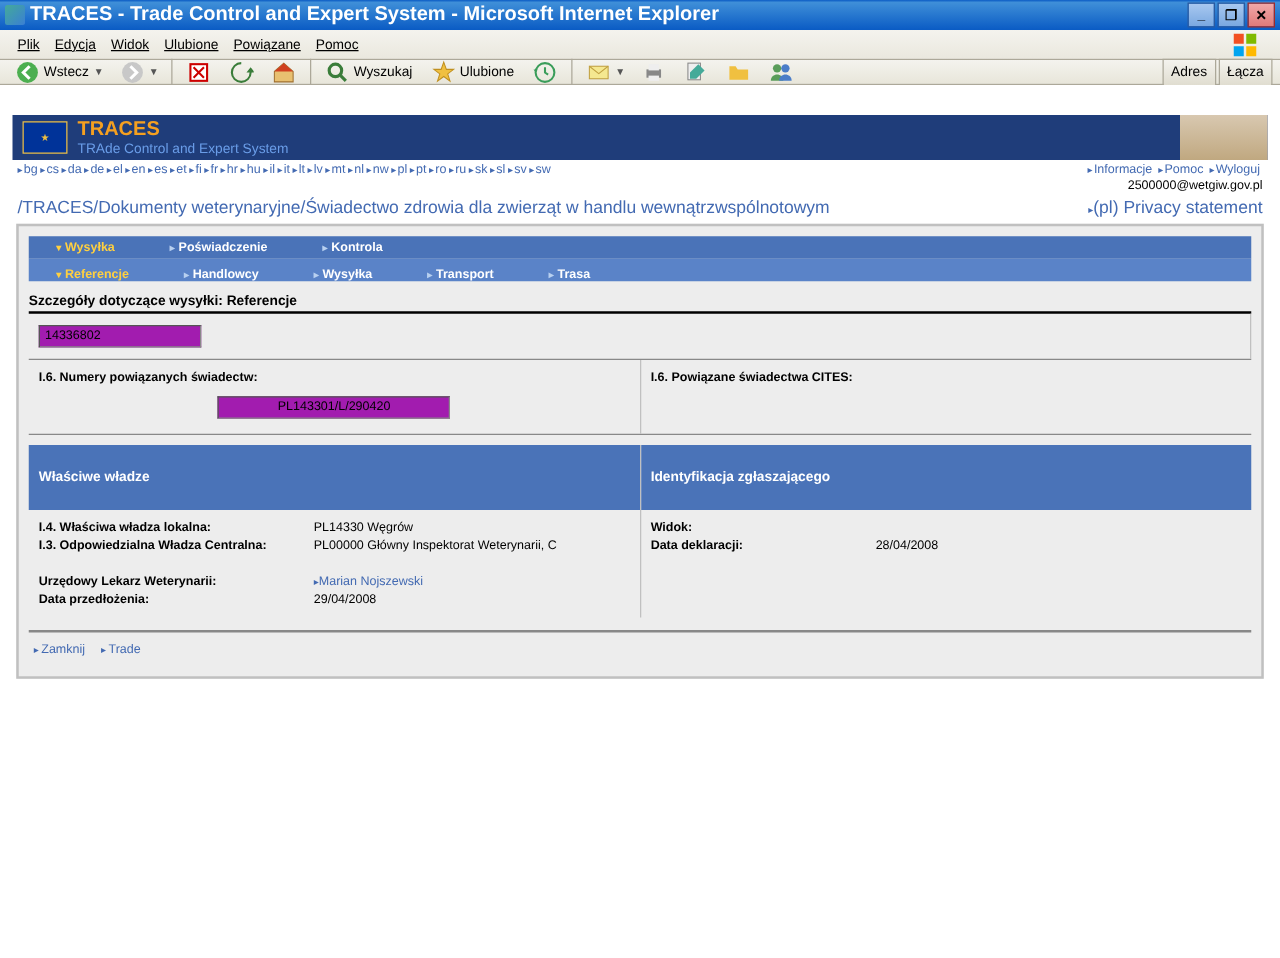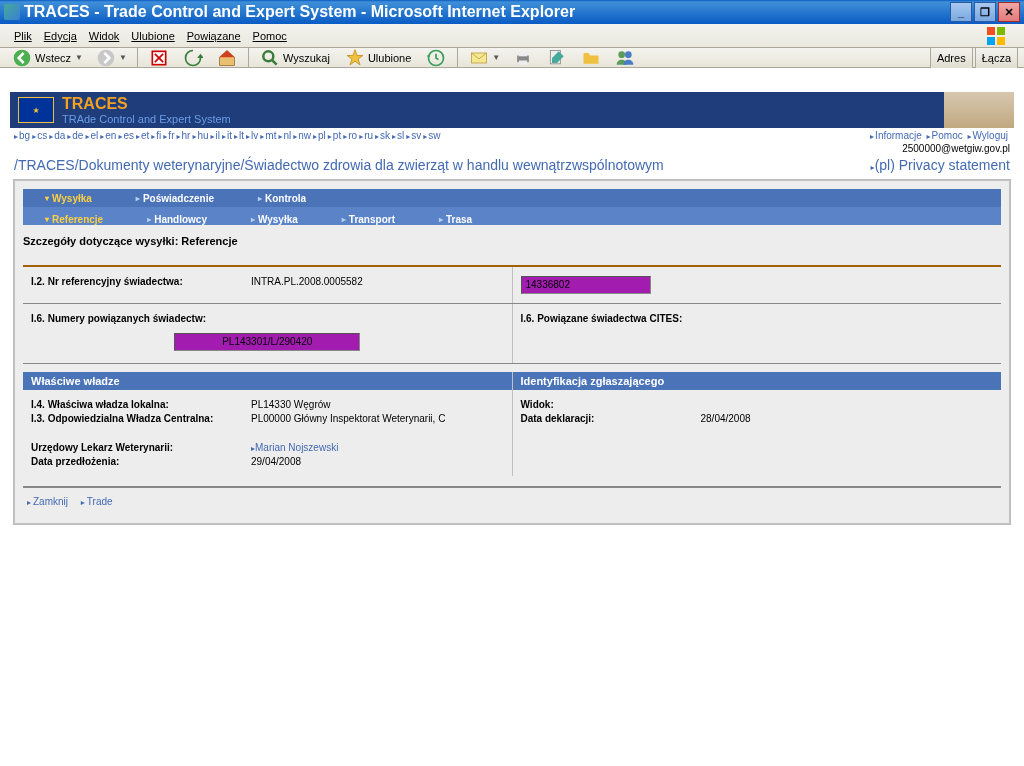--- a/index.html
+++ b/index.html
@@ -51,36 +51,36 @@
 
 .main-panel { border: 2px solid #c0c0c0; margin: 3px; padding: 8px; background: #ededed; }
 
 .tab-row { display: flex; background: #4a73b8; height: 18px; align-items: center; }
 .tab-row.sub { background: #5a83c8; align-items: flex-end; }
 .tab-row .tab { color: #fff; font-size: 10px; font-weight: bold; padding: 0 22px; display: flex; align-items: center; cursor: pointer; }
 .tab-row .tab::before { content: "▸"; font-size: 8px; margin-right: 3px; color: #b8d0f0; }
 .tab-row .tab.active { color: #ffd040; }
 .tab-row .tab.active::before { content: "▾"; color: #ffd040; }
 
-.section-title { font-weight: bold; font-size: 11px; padding: 10px 0 18px 0; border-bottom: 2px solid #a16207; }
+.section-title { font-weight: bold; font-size: 11px; padding: 10px 0 2px 0; border-bottom: 2px solid #000000; }
 
 .two-col { display: flex; border-bottom: 1px solid #888; }
 .two-col > div { flex: 1; padding: 6px 8px; }
 .two-col > div:first-child { border-right: 1px solid #c0c0c0; }
 
 .field-row { display: flex; margin: 3px 0; font-size: 10px; }
 .field-row .label { width: 220px; font-weight: bold; }
 .field-row .value { flex: 1; }
 .field-row .value a { color: #436ab2; text-decoration: none; }
 .field-row .value a::before { content: "▸"; font-size: 8px; }
 
 .readonly-input { display: inline-block; background: #a21caf; border: 1px solid #888; border-top-color: #555; border-left-color: #555; padding: 2px 4px; width: 130px; height: 18px; font-size: 10px; }
 .readonly-input.wide { width: 186px; }
 
-.section-hdr { background: #4a73b8; color: #fff; font-weight: bold; font-size: 11px; padding: 3px 8px; }
+.section-hdr { background: #4a73b8; color: #fff; font-weight: bold; font-size: 11px; padding: 20px 8px; }
 
 .bottom-links { padding: 8px 4px; font-size: 10px; }
 .bottom-links a { color: #436ab2; text-decoration: none; margin-right: 10px; }
 .bottom-links a::before { content: "▸"; font-size: 8px; margin-right: 2px; }
 
 
 .ico svg { width: 20px; height: 20px; }
 </style>
 </head>
 <body>
@@ -273,26 +273,20 @@
         <div class="tab">Wysyłka</div>
         <div class="tab">Transport</div>
         <div class="tab">Trasa</div>
       </div>
 
     <div class="section-title">Szczegóły dotyczące wysyłki: Referencje</div>
 
     <div class="two-col">
       <div>
         <div class="field-row">
-          <div class="label">I.2. Nr referencyjny świadectwa:</div>
-          <div class="value">INTRA.PL.2008.0005582</div>
-        </div>
-      </div>
-      <div>
-        <div class="field-row">
           <div class="value"><span class="readonly-input">14336802</span></div>
         </div>
       </div>
     </div>
 
     <div class="two-col">
       <div>
         <div class="field-row">
           <div class="label">I.6. Numery powiązanych świadectw:</div>
         </div>

